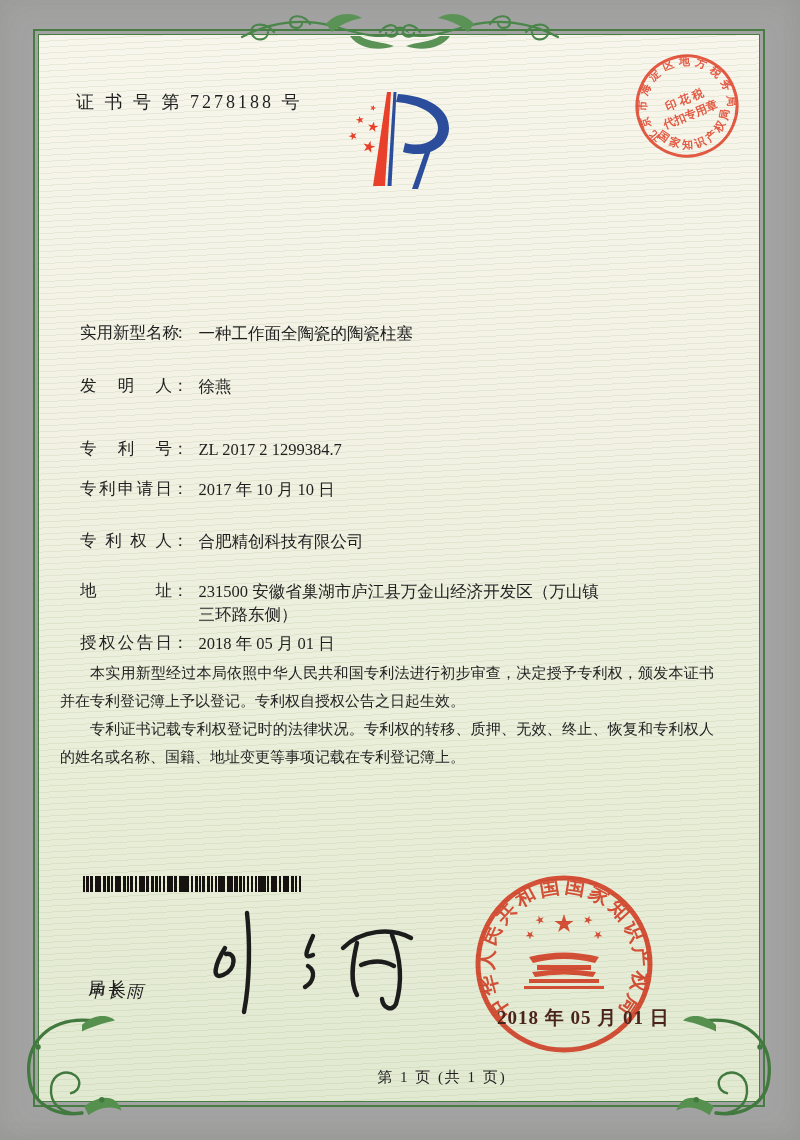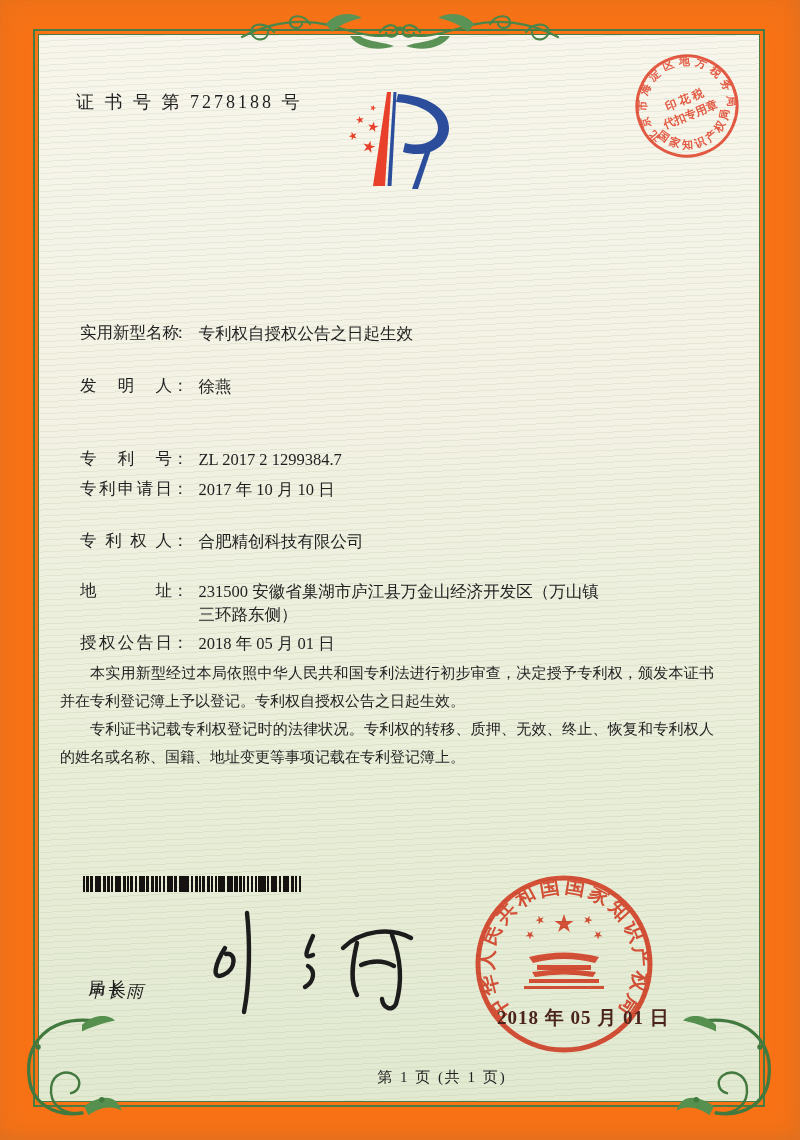--- a/index.html
+++ b/index.html
@@ -1,18 +1,18 @@
 <!DOCTYPE html>
 <html lang="zh"><head>
 <meta charset="utf-8">
 <style>
   html,body{margin:0;padding:0;background:#d8d6d0;}
   .page{
     position:relative;width:800px;height:1140px;margin:0 auto;
-    background:#f97316;
+    background:#a3a3a3;
     box-shadow:inset 0 0 35px rgba(90,85,70,.10), inset -4px -6px 14px rgba(120,115,100,.10);
     overflow:hidden;
     font-family:"Liberation Serif","DejaVu Serif",serif;
     color:#1f1f1f;
   }
   
   .frame{
     position:absolute;left:38px;top:34px;width:720px;height:1066px;
     border:1px solid #477c43;
     outline:2px solid #477c43;
@@ -107,26 +107,26 @@
     <polygon points="101,57 107,55 93,97 87,97" fill="#2b4d9b"></polygon>
     <use href="#star" fill="#e8402a" transform="translate(48,16) scale(3.2) rotate(18)"></use>
     <use href="#star" fill="#e8402a" transform="translate(35,28) scale(4.2) rotate(-12)"></use>
     <use href="#star" fill="#e8402a" transform="translate(48,35) scale(5.5) rotate(10)"></use>
     <use href="#star" fill="#e8402a" transform="translate(28,44) scale(4.4) rotate(-20)"></use>
     <use href="#star" fill="#e8402a" transform="translate(44,55) scale(6.4) rotate(14)"></use>
   </svg>
 
 
   <div class="field-row" style="top:322px">
-    <span class="field-label">实用新型名称</span><span class="field-colon">：</span><span class="field-value">专利权自授权公告之日起生效</span>
+    <span class="field-label">实用新型名称</span><span class="field-colon">：</span><span class="field-value">一种工作面全陶瓷的陶瓷柱塞</span>
   </div>
   <div class="field-row" style="top:375px">
     <span class="field-label">发明人</span><span class="field-colon">：</span><span class="field-value">徐燕</span>
   </div>
-  <div class="field-row" style="top:448px">
+  <div class="field-row" style="top:438px">
     <span class="field-label">专利号</span><span class="field-colon">：</span><span class="field-value">ZL 2017 2 1299384.7</span>
   </div>
   <div class="field-row" style="top:478px">
     <span class="field-label">专利申请日</span><span class="field-colon">：</span><span class="field-value">2017 年 10 月 10 日</span>
   </div>
   <div class="field-row" style="top:530px">
     <span class="field-label">专利权人</span><span class="field-colon">：</span><span class="field-value">合肥精创科技有限公司</span>
   </div>
   <div class="field-row" style="top:580px">
     <span class="field-label">地址</span><span class="field-colon">：</span><span class="field-value">231500 安徽省巢湖市庐江县万金山经济开发区（万山镇

